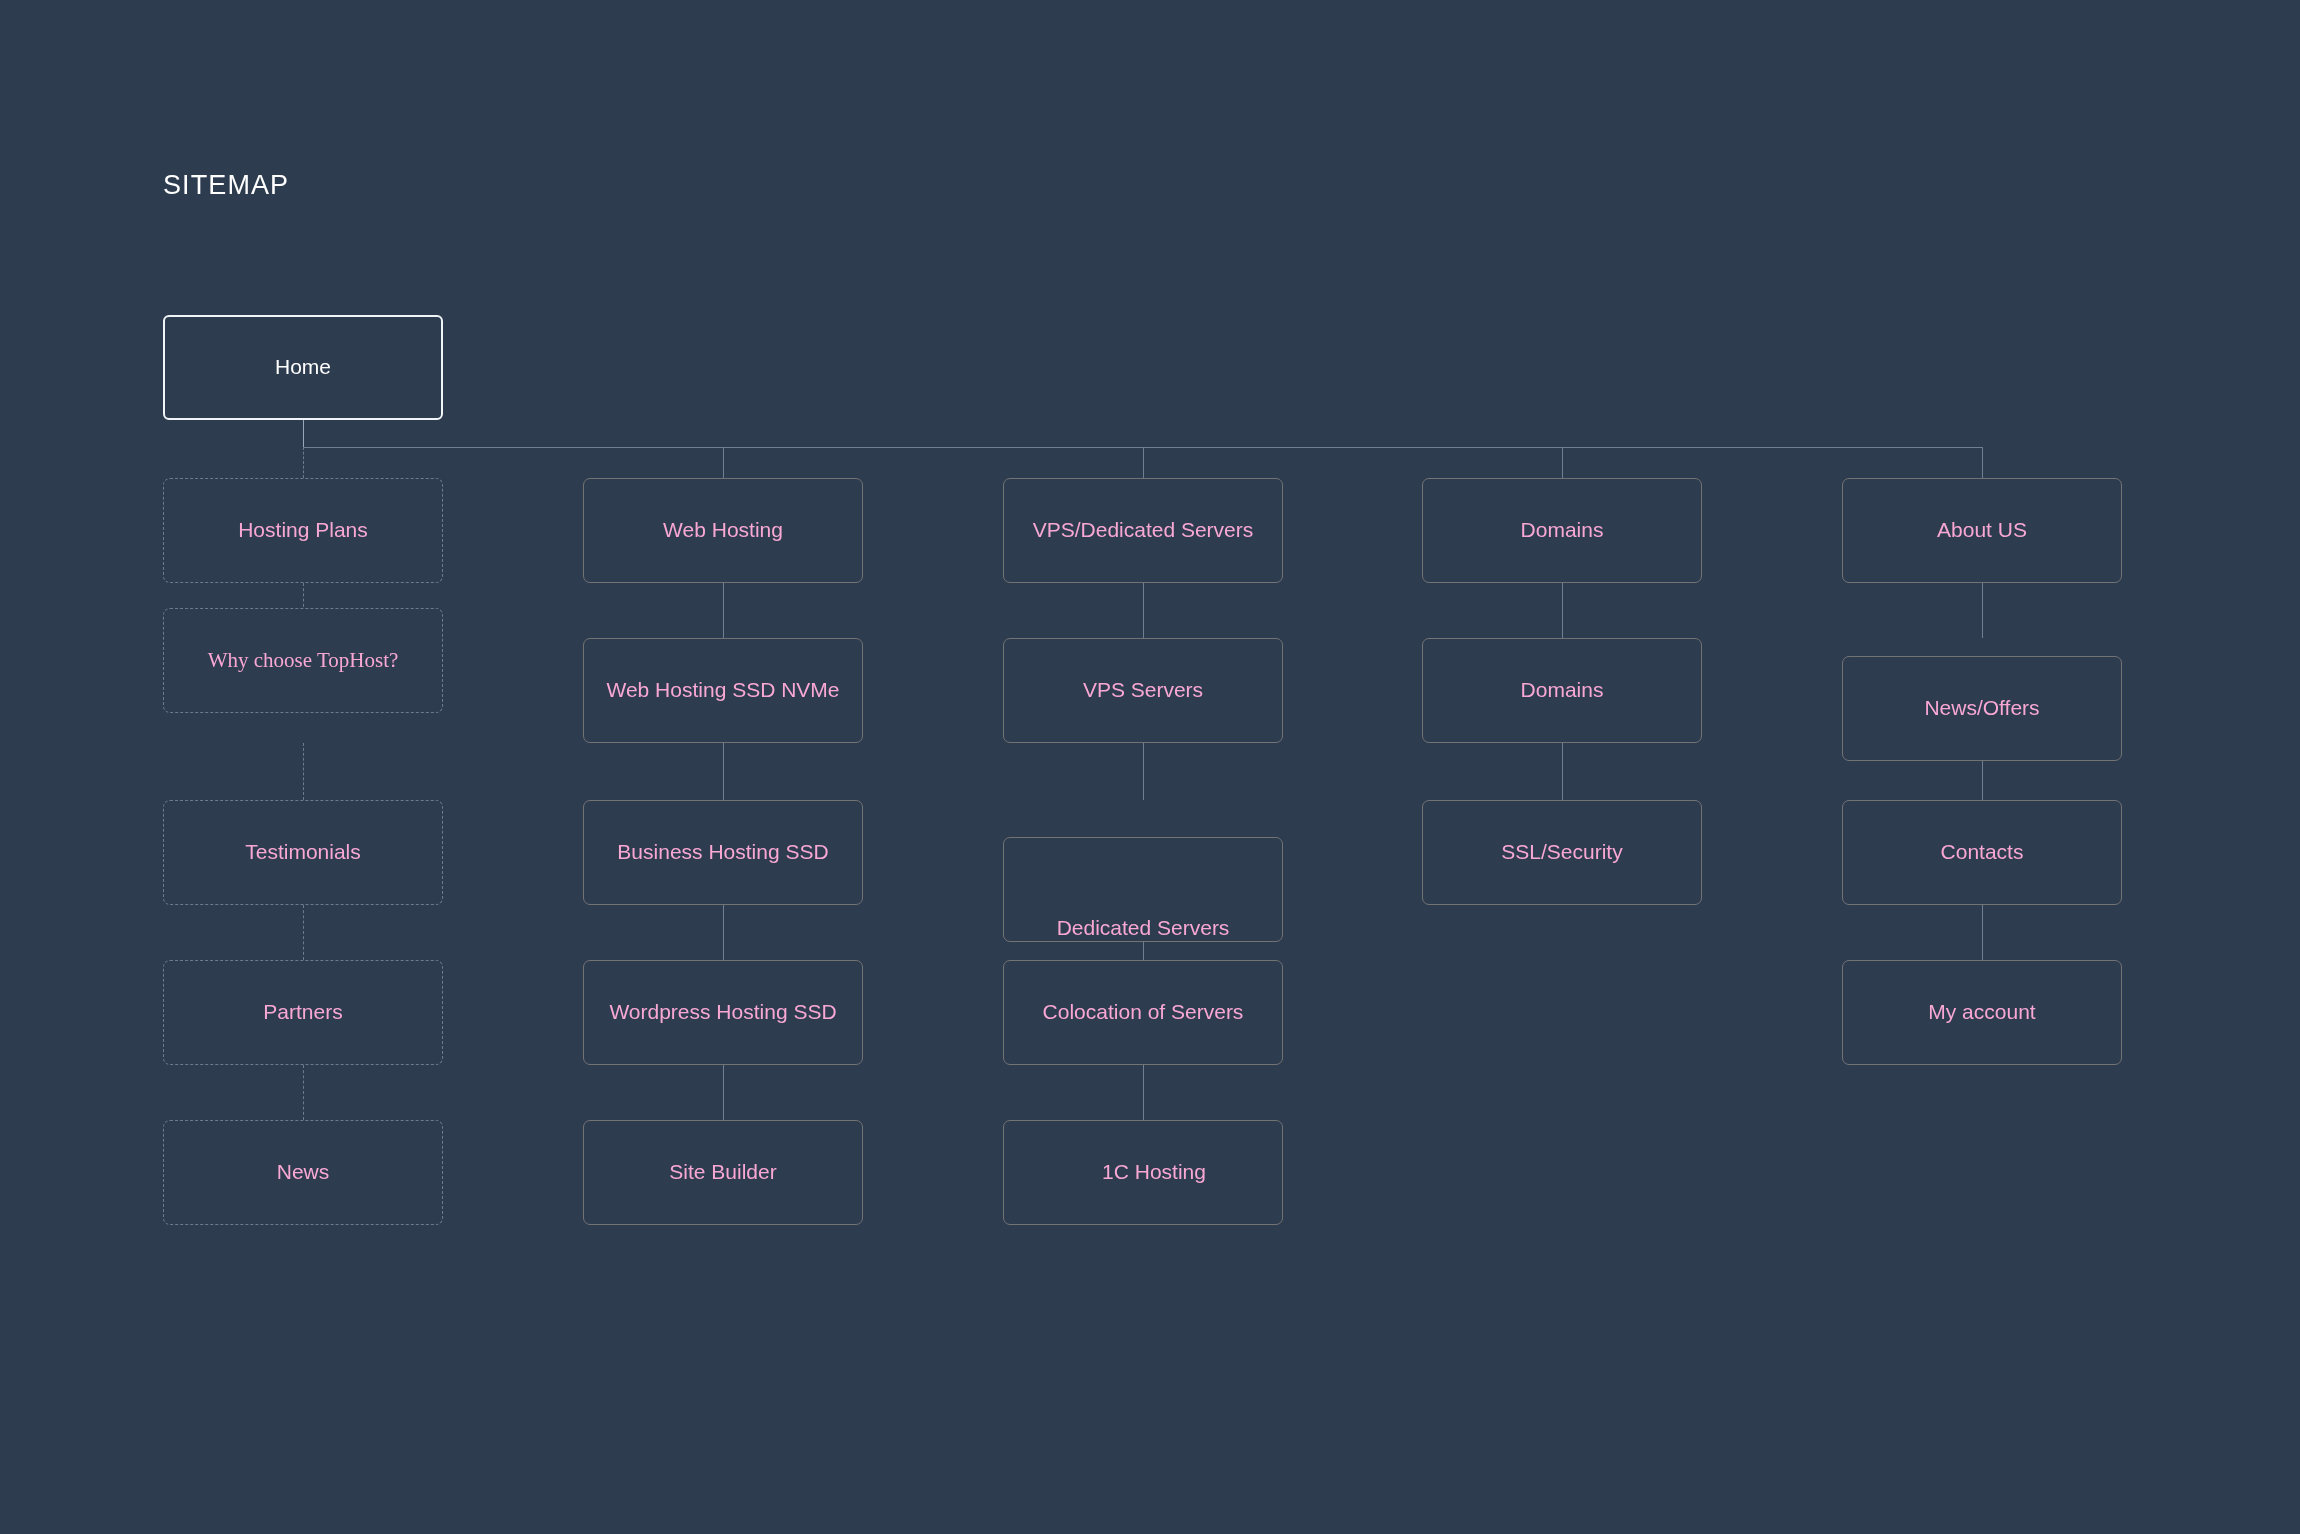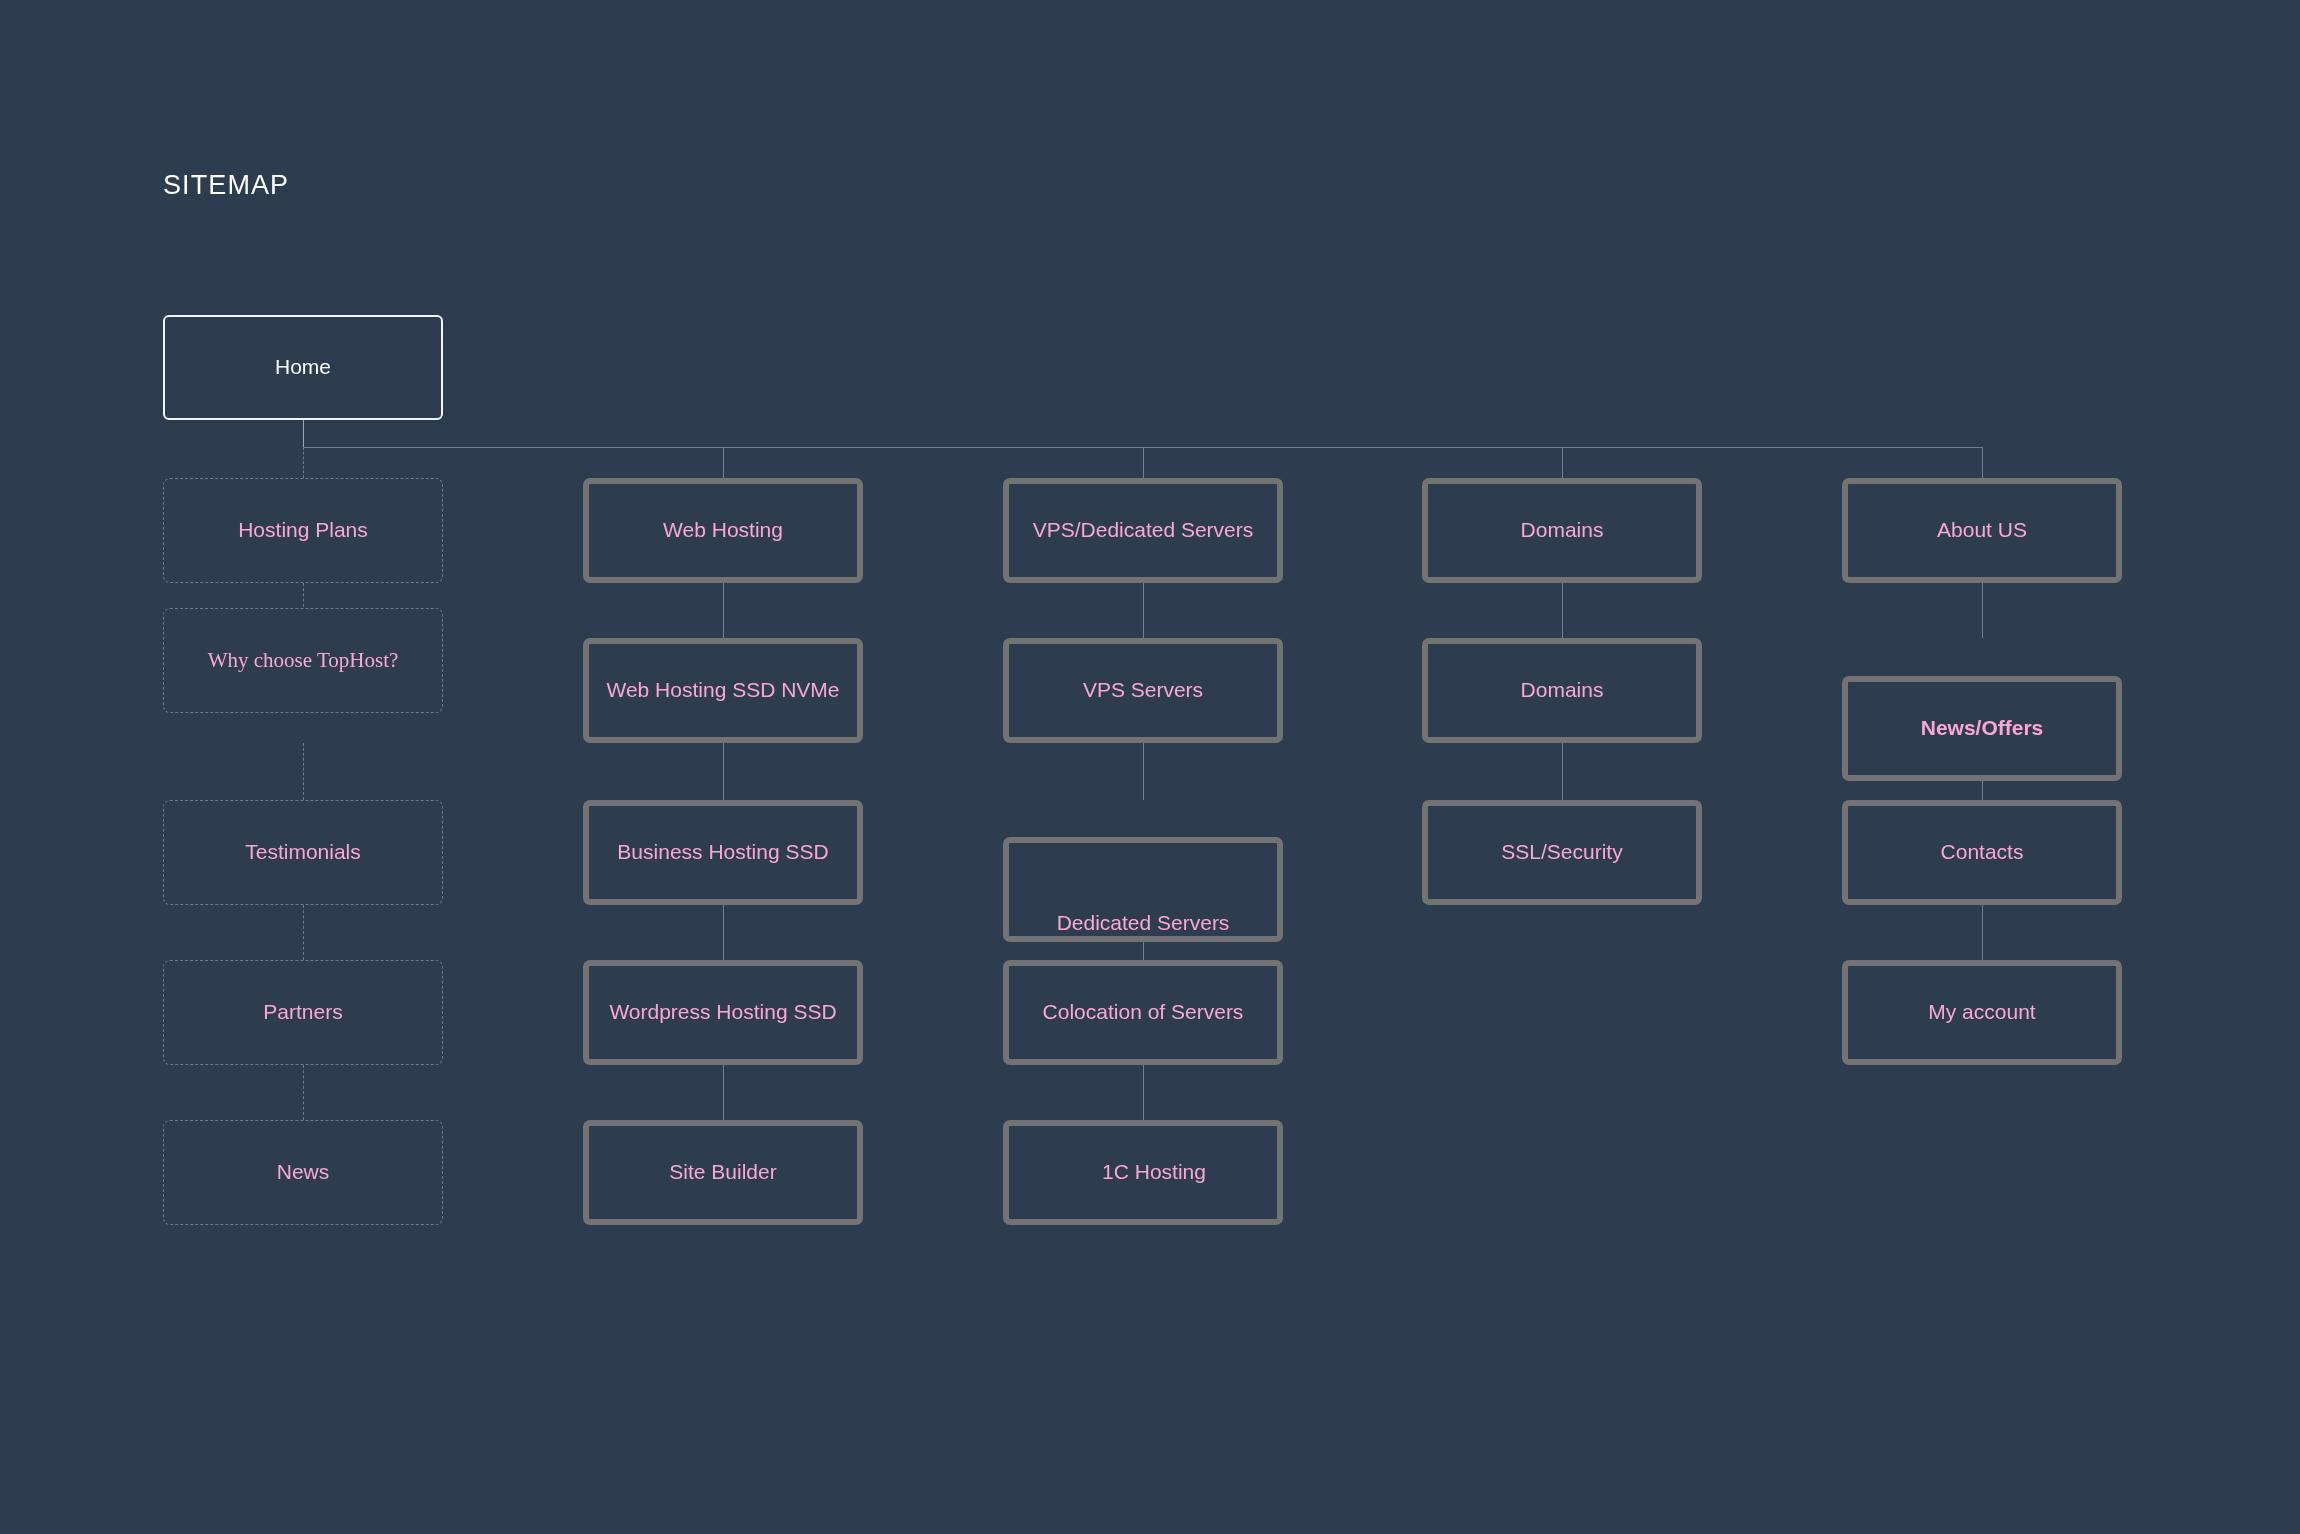--- a/index.html
+++ b/index.html
@@ -47,21 +47,21 @@
     justify-content: center;
     text-align: center;
     font-size: 21px;
     color: #f9a8d4;
     padding: 0 10px;
     line-height: 1.25;
     z-index: 3;
     background: #2e3c50;
   }
   .node.solid {
-    border: 6px solid #737373;
+    border: 1px solid #737373;
   }
   .node.dashed {
     border: 1px dashed #6d7b8e;
   }
   .node.root {
     border: 2px solid #f2f5f8;
     color: #ffffff;
     border-radius: 6px;
   }
 
@@ -168,21 +168,21 @@
       </div>
       <div class="conn v" style="left: 1562px; top: 743px; height: 57px;"></div>
       <div class="node solid" style="left: 1422px; top: 800px;">
         <span>SSL/Security</span>
       </div>
       <div class="conn v" style="left: 1982px; top: 447px; height: 31px;"></div>
       <div class="node solid" style="left: 1842px; top: 478px;">
         <span>About US</span>
       </div>
       <div class="conn v" style="left: 1982px; top: 583px; height: 55px;"></div>
-      <div class="node solid" style="left: 1842px; top: 676px; font-weight: bold;">
+      <div class="node solid" style="left: 1842px; top: 656px;">
         <span>News/Offers</span>
       </div>
       <div class="conn v" style="left: 1982px; top: 743px; height: 57px;"></div>
       <div class="node solid" style="left: 1842px; top: 800px;">
         <span>Contacts</span>
       </div>
       <div class="conn v" style="left: 1982px; top: 905px; height: 55px;"></div>
       <div class="node solid" style="left: 1842px; top: 960px;">
         <span>My account</span>
       </div>

